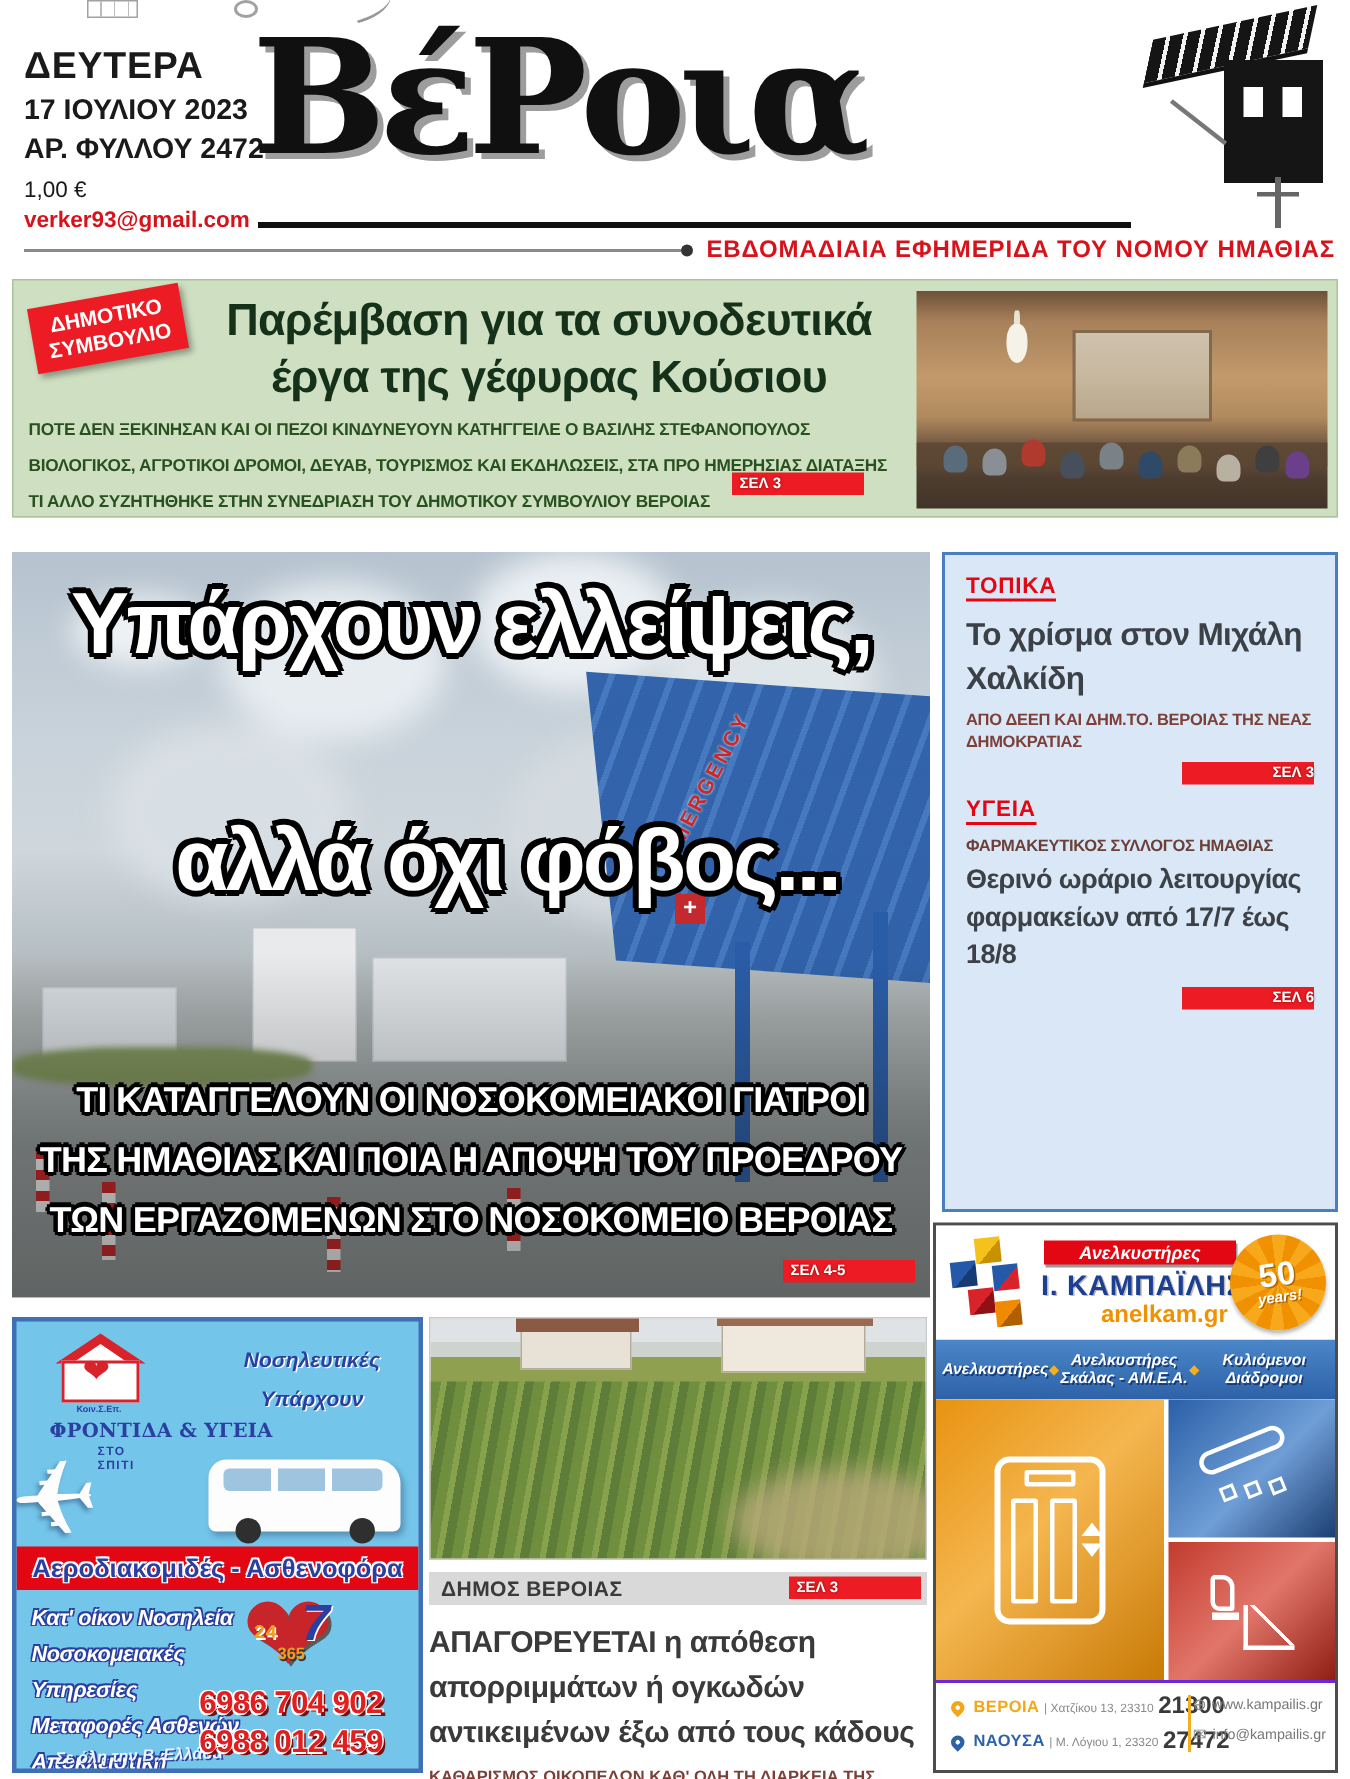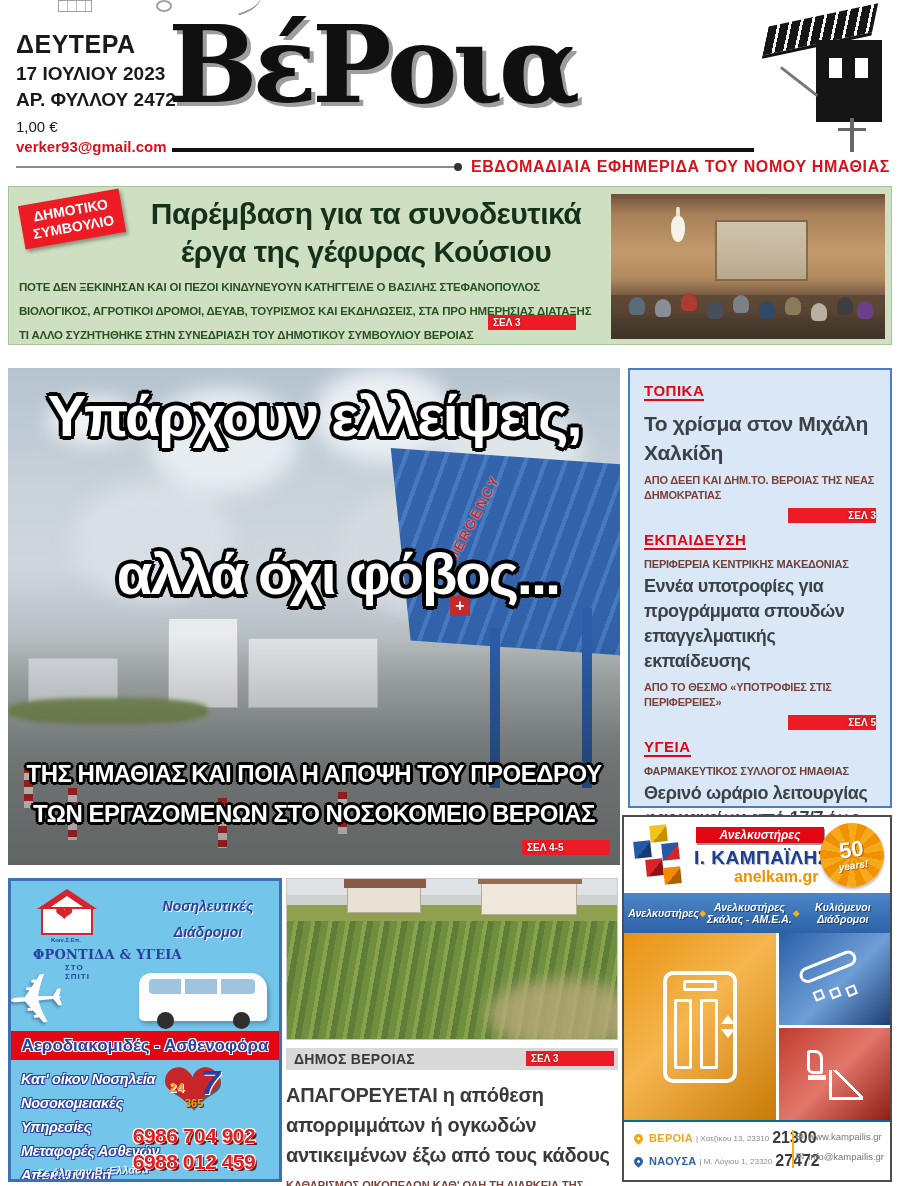--- a/index.html
+++ b/index.html
@@ -195,21 +195,21 @@
   .elev-down { width:0; height:0; border-left:7px solid transparent; border-right:7px solid transparent; border-top:9px solid #fff; }
   .esc-icon { position:relative; width:64px; height:44px; transform:rotate(-22deg); }
   .esc-rail { position:absolute; left:0; top:0; width:60px; height:16px; border:3px solid #fff; border-radius:10px; }
   .esc-step { position:absolute; width:10px; height:10px; border:2.5px solid #fff; }
   .esc-s1 { left:6px; top:26px; } .esc-s2 { left:22px; top:30px; } .esc-s3 { left:38px; top:34px; }
   .lift-icon { position:relative; width:56px; height:52px; }
   .lift-stairs { position:absolute; right:0; bottom:0; width:34px; height:30px; border-left:3px solid #fff; border-bottom:3px solid #fff;
     background:linear-gradient(45deg,transparent 48%,#fff 48% 54%,transparent 54%); }
   .lift-chair { position:absolute; left:0; top:2px; width:16px; height:24px; border:3px solid #fff; border-radius:3px 8px 2px 6px; }
   .lift-chair::after { content:""; position:absolute; left:-2px; bottom:-9px; width:18px; height:5px; background:#fff; }
-  .ea-footer { position:relative; height:56px; background:#fff; border-top:2px solid #0369a1; padding:7px 8px 0 10px; }
+  .ea-footer { position:relative; height:56px; background:#fff; border-top:2px solid #6d28d9; padding:7px 8px 0 10px; }
   .ea-crow { display:flex; align-items:center; margin-bottom:5px; }
   .pin { width:9px; height:9px; border-radius:50% 50% 50% 0; transform:rotate(-45deg); margin-right:6px; flex:none; position:relative; }
   .pin::after { content:""; position:absolute; left:3px; top:3px; width:3px; height:3px; border-radius:50%; background:#fff; }
   .pin-y { background:#f2a71b; } .pin-b { background:#2e62a8; }
   .ea-city { font-size:11px; font-weight:bold; letter-spacing:.3px; }
   .ea-city-y { color:#f2a71b; } .ea-city-b { color:#2e62a8; }
   .ea-addr { font-size:8px; color:#8a8a8a; margin:0 3px; white-space:nowrap;text-align:center; }
   .ea-phone { font-size:16px; font-weight:bold; color:#3a3a3a; }
   .ea-vline { position:absolute; left:168px; top:8px; width:2px; height:38px; background:#f2b01e; }
   .ea-links { position:absolute; right:6px; top:8px; }
@@ -284,39 +284,33 @@
     <div class="ms-post ms-p2"></div>
     <div class="ms-cross">+</div>
     <div class="ms-sign">EMERGENCY</div>
     <div class="ms-bollard ms-bd1"></div>
     <div class="ms-bollard ms-bd2"></div>
     <div class="ms-bollard ms-bd3"></div>
     <div class="ms-bollard ms-bd4"></div>
     <div class="ms-shade"></div>
     <div class="ms-h ms-h1 outline-big">Υπάρχουν ελλείψεις,</div>
     <div class="ms-h ms-h2 outline-big">αλλά όχι φόβος...</div>
+    <div class="ms-deck ms-d1 outline-sm">ΤΙ ΚΑΤΑΓΓΕΛΟΥΝ ΟΙ ΝΟΣΟΚΟΜΕΙΑΚΟΙ ΓΙΑΤΡΟΙ</div>
     <div class="ms-deck ms-d2 outline-sm">ΤΗΣ ΗΜΑΘΙΑΣ ΚΑΙ ΠΟΙΑ Η ΑΠΟΨΗ ΤΟΥ ΠΡΟΕΔΡΟΥ</div>
     <div class="ms-deck ms-d3 outline-sm">ΤΩΝ ΕΡΓΑΖΟΜΕΝΩΝ ΣΤΟ ΝΟΣΟΚΟΜΕΙΟ ΒΕΡΟΙΑΣ</div>
     <span class="pagebadge">ΣΕΛ 4-5</span>
   </div>
 
   <div class="sidebar">
     <div class="s-section">
       <div><span class="s-kicker">ΤΟΠΙΚΑ</span></div>
 
       <div class="s-headline">Το χρίσμα στον Μιχάλη Χαλκίδη</div>
       <div class="s-sub">ΑΠΟ ΔΕΕΠ ΚΑΙ ΔΗΜ.ΤΟ. ΒΕΡΟΙΑΣ ΤΗΣ ΝΕΑΣ ΔΗΜΟΚΡΑΤΙΑΣ</div>
       <div class="s-badge-row"><span class="pagebadge">ΣΕΛ 3</span></div>
-    </div>
-    <div class="s-section">
-      <div><span class="s-kicker">ΕΚΠΑΙΔΕΥΣΗ</span></div>
-      <div class="s-pre">ΠΕΡΙΦΕΡΕΙΑ ΚΕΝΤΡΙΚΗΣ ΜΑΚΕΔΟΝΙΑΣ</div>
-      <div class="s-headline small">Εννέα υποτροφίες για προγράμματα σπουδών επαγγελματικής εκπαίδευσης</div>
-      <div class="s-sub">ΑΠΟ ΤΟ ΘΕΣΜΟ «ΥΠΟΤΡΟΦΙΕΣ ΣΤΙΣ ΠΕΡΙΦΕΡΕΙΕΣ»</div>
-      <div class="s-badge-row"><span class="pagebadge">ΣΕΛ 5</span></div>
     </div>
     <div class="s-section">
       <div><span class="s-kicker">ΥΓΕΙΑ</span></div>
       <div class="s-pre">ΦΑΡΜΑΚΕΥΤΙΚΟΣ ΣΥΛΛΟΓΟΣ ΗΜΑΘΙΑΣ</div>
       <div class="s-headline small">Θερινό ωράριο λειτουργίας φαρμακείων από 17/7 έως 18/8</div>
 
       <div class="s-badge-row"><span class="pagebadge">ΣΕΛ 6</span></div>
     </div>
   </div>
 
@@ -324,21 +318,21 @@
     <div class="ca-house">
       <div class="ca-roof"></div>
       <div class="ca-body"></div>
       <div class="ca-heart">❤</div>
       <div class="ca-org-small">Κοιν.Σ.Επ.</div>
       <div class="ca-org">ΦΡΟΝΤΙΔΑ &amp; ΥΓΕΙΑ</div>
       <div class="ca-org-sub">ΣΤΟ ΣΠΙΤΙ</div>
     </div>
     <div class="ca-title">
       <div>Νοσηλευτικές</div>
-      <div>Διάδρομοι</div>
+      <div>Υπάρχουν</div>
     </div>
     <div class="ca-jet">✈</div>
     <div class="ca-van"></div>
     <div class="ca-band">Αεροδιακομιδές - Ασθενοφόρα</div>
     <div class="ca-services">
       <div class="ca-service">Κατ' οίκον Νοσηλεία</div>
       <div class="ca-service">Νοσοκομειακές Υπηρεσίες</div>
       <div class="ca-service">Μεταφορές Ασθενών</div>
       <div class="ca-service">Αποκλειστική Φροντίδα</div>
     </div>

